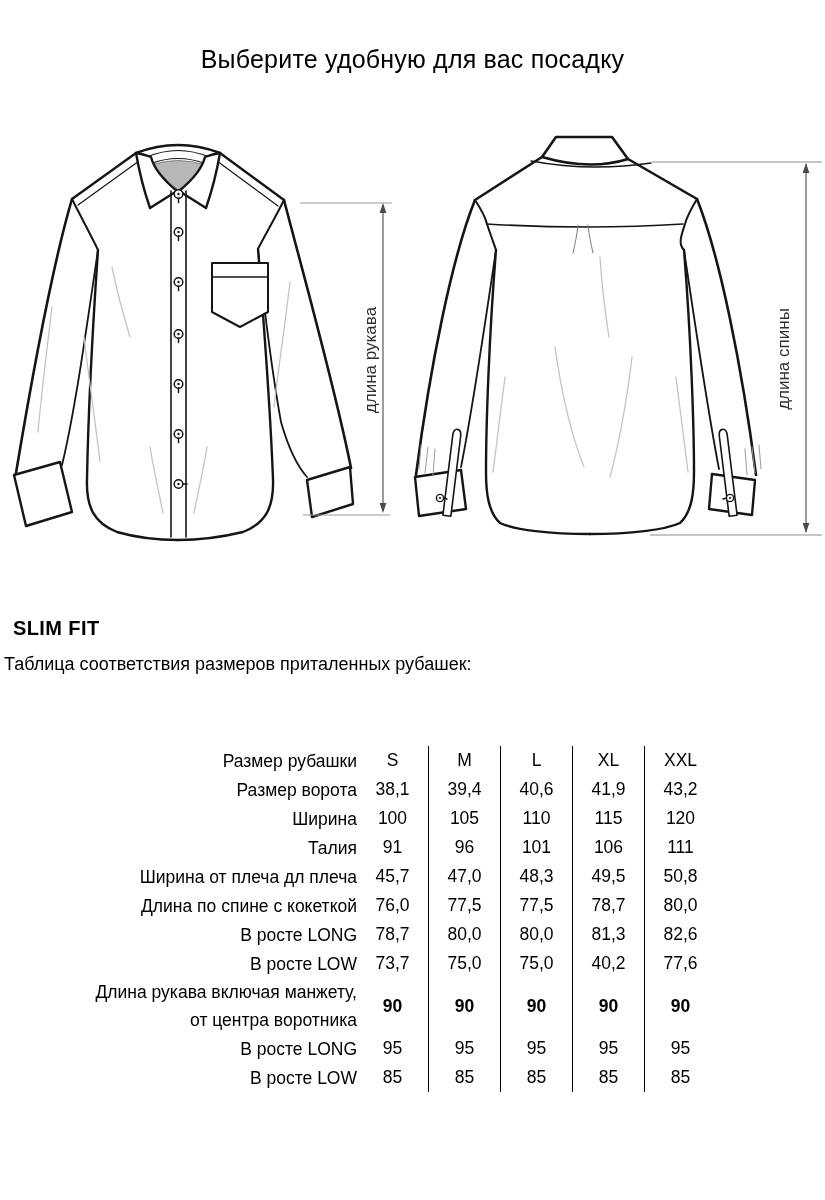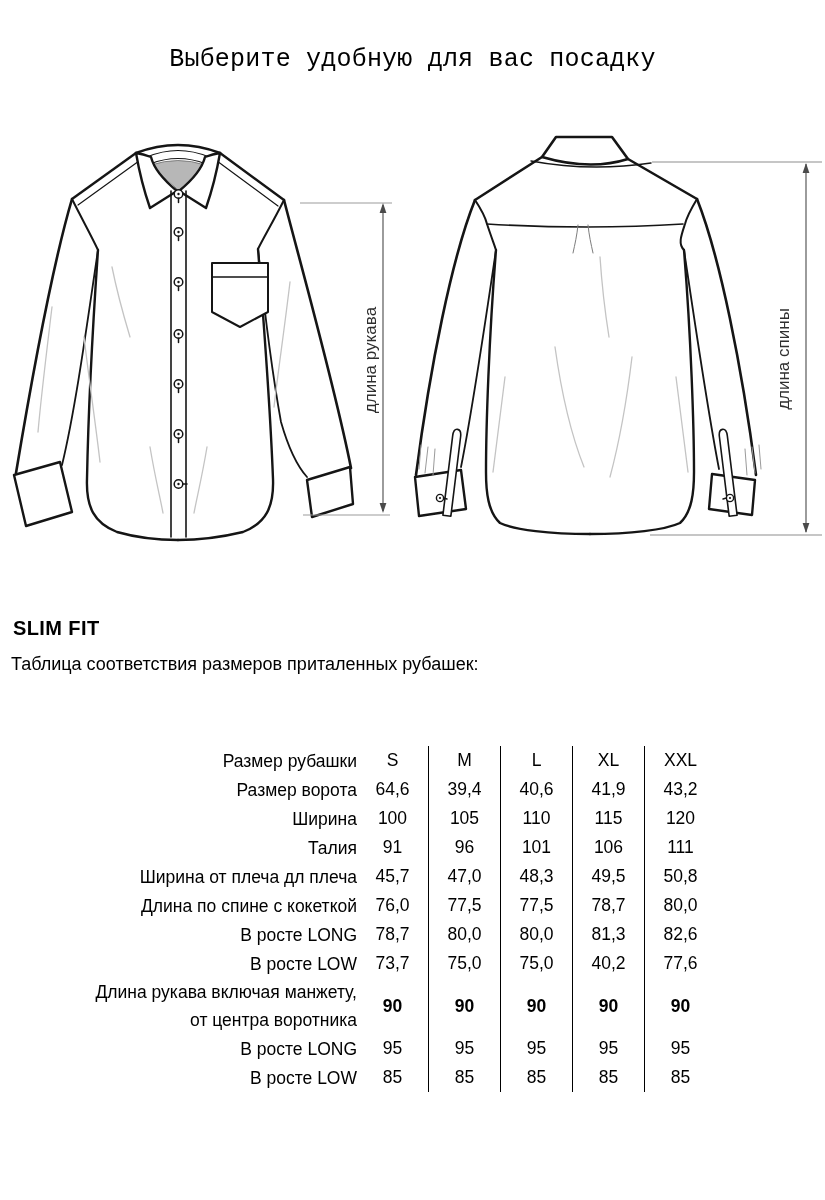--- a/index.html
+++ b/index.html
@@ -2,36 +2,36 @@
 <html><head>
 <meta charset="utf-8">
 <style>
   html,body { margin:0; padding:0; }
   body {
     width:825px; height:1200px; background:#ffffff; color:#000;
     font-family:"Liberation Sans", sans-serif; position:relative; overflow:hidden;
   }
   .title {
     margin:0; padding-top:45px; text-align:center;
-    font-size:25px; font-weight:400; letter-spacing:0.2px;font-family:Liberation Mono, monospace;
+    font-size:25px; font-weight:400; letter-spacing:0.2px;
   }
   .diagram { position:relative; width:825px; height:470px; margin-top:43px; }
   .diagram svg { position:absolute; left:0; top:0; }
   .dim-label {
     position:absolute; width:110px; height:20px; line-height:20px;
     text-align:center; font-size:17px; color:#2e2e2e;
     transform:rotate(-90deg);
   }
   .dim-label.front { left:316px; top:233px; }
   .dim-label.back  { left:729px; top:232px; }
   .fit-heading {
     margin:30px 0 0 13px; font-size:20px; line-height:23px;
     font-weight:700; letter-spacing:0.4px;
   }
-  .table-caption { margin:13px 0 0 11px; font-size:18px; line-height:22px; }
+  .table-caption { margin:13px 0 0 4px; font-size:18px; line-height:22px; }
   table.size { border-collapse:collapse; margin:71px 0 0 29px; font-size:17.5px; }
   table.size td { padding:0; vertical-align:middle; }
   td.lbl { width:328px; text-align:right; white-space:pre-line; line-height:28px; }
   td.val { width:71px; height:29px; text-align:center; }
   td.val + td.val { border-left:1.5px solid #000; }
   tr.tall td.val { height:56px;font-weight:bold; }
 </style>
 </head>
 <body>
 
@@ -218,21 +218,21 @@
       <tr>
         <td class="lbl">Размер рубашки</td>
         <td class="val">S</td>
         <td class="val">M</td>
         <td class="val">L</td>
         <td class="val">XL</td>
         <td class="val">XXL</td>
       </tr>
       <tr>
         <td class="lbl">Размер ворота</td>
-        <td class="val">64,6</td>
+        <td class="val">38,1</td>
         <td class="val">39,4</td>
         <td class="val">40,6</td>
         <td class="val">41,9</td>
         <td class="val">43,2</td>
       </tr>
       <tr>
         <td class="lbl">Ширина</td>
         <td class="val">100</td>
         <td class="val">105</td>
         <td class="val">110</td>

